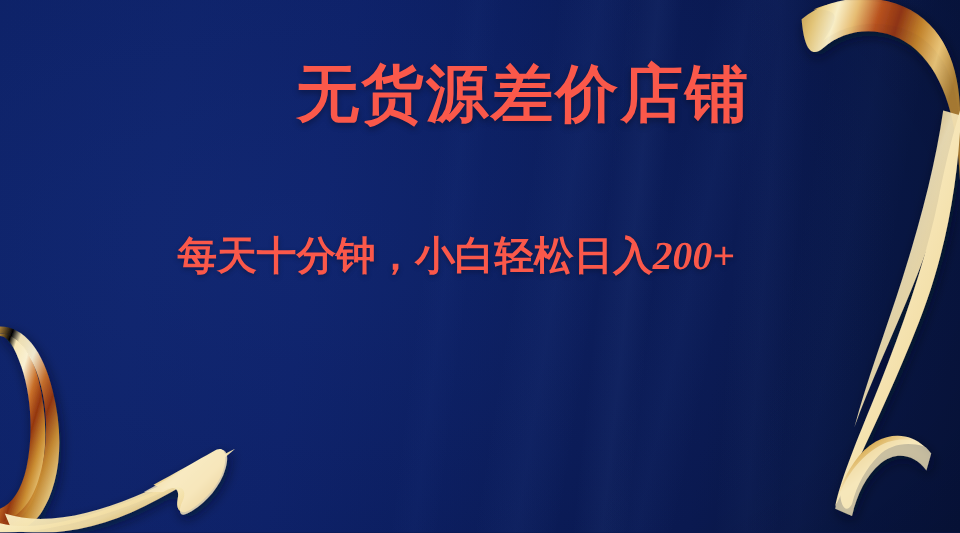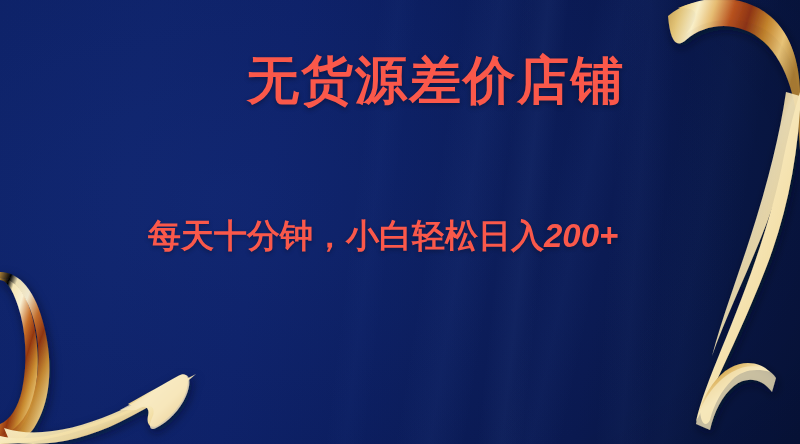--- a/index.html
+++ b/index.html
@@ -5,21 +5,21 @@
   html, body {
     margin: 0;
     padding: 0;
     background: #0a1a4a;
   }
   #poster {
     position: relative;
     width: 800px;
     height: 444px;
     overflow: hidden;
-    font-family: Liberation Sans, sans-serif;
+    font-family: Liberation Serif, serif;
     background:
       linear-gradient(100deg,
         #0d2166 0%,
         #0e2268 18%,
         #0d2066 34%,
         #0b1d5e 48%,
         #0a1a54 62%,
         #0a1950 74%,
         #081643 88%,
         #07133c 100%);
@@ -75,21 +75,20 @@
     position: absolute;
     left: 148px;
     top: 194px;
     font-size: 33px;
     line-height: 40px;
     font-weight: 700;
     color: #fa584a;
     letter-spacing: 0px;
     white-space: nowrap;
     text-shadow: 0 2px 4px rgba(0,0,0,0.28);
-    margin-top: 22px;
   }
 
   .sub2 {
     position: absolute;
     left: 347px;
     top: 299px;
     font-size: 33px;
     line-height: 40px;
     font-weight: 700;
     color: #fa584a;

